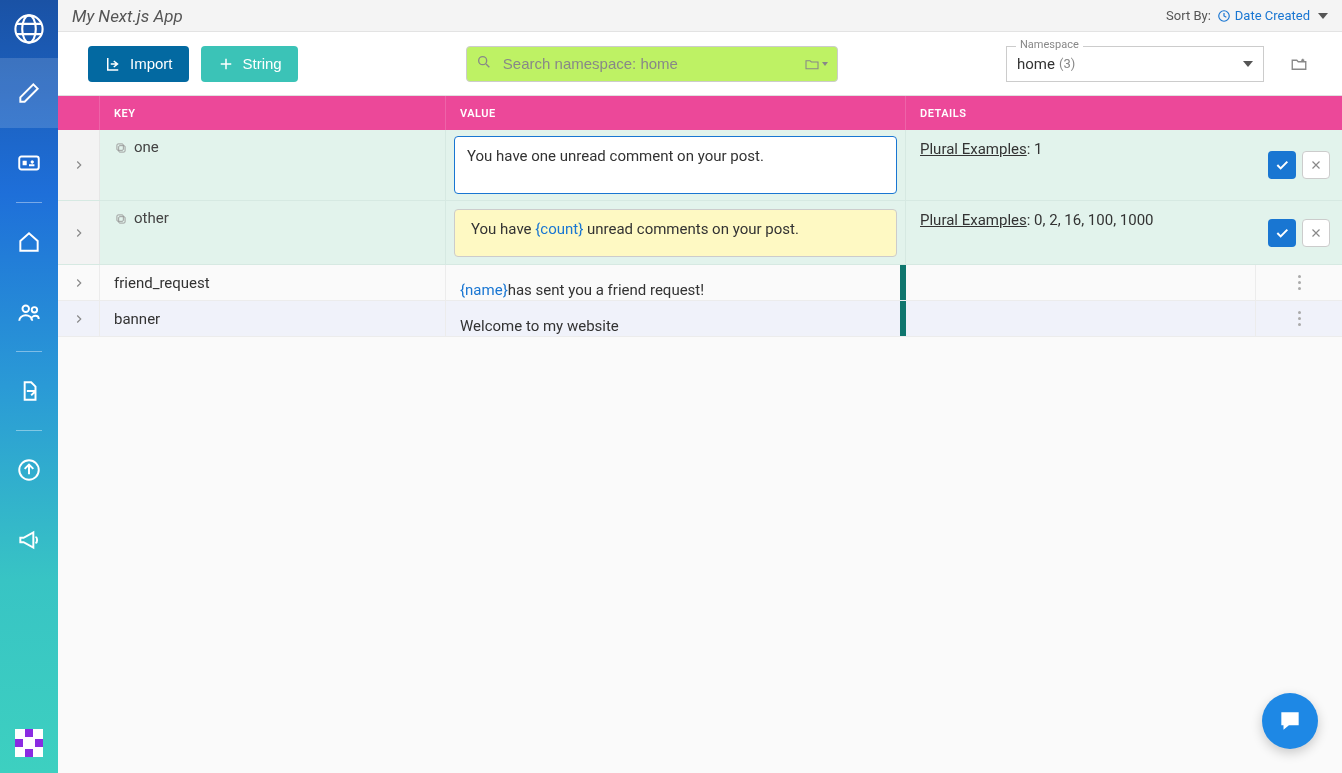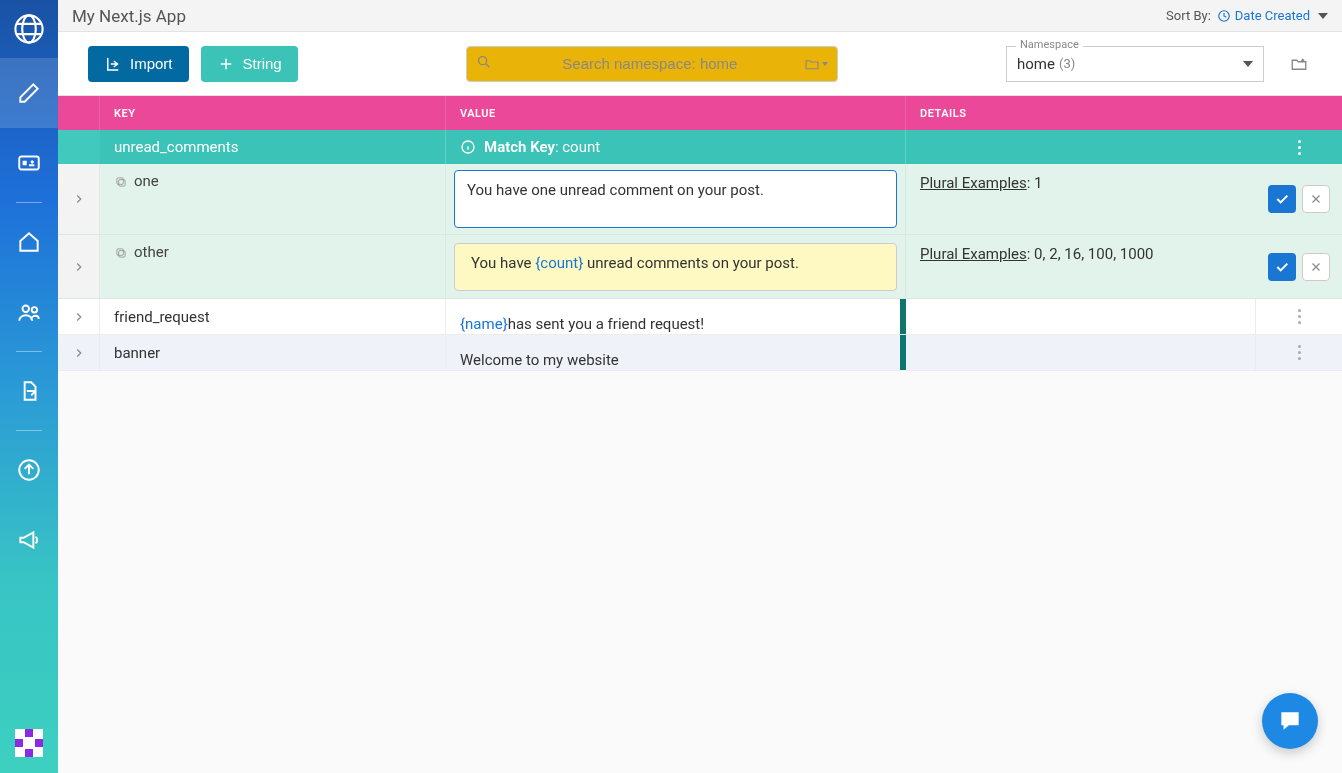--- a/index.html
+++ b/index.html
@@ -18,35 +18,35 @@
   .nav-bottom { margin-top: auto; margin-bottom: 16px; display: flex; align-items: center; justify-content: center; }
   .pixel-icon { width: 28px; height: 28px; background: #fff; position: relative; }
   .pixel-icon::before, .pixel-icon::after { content: ""; position: absolute; background: #8a2be2; }
   .pixel-icon::before { width: 8px; height: 8px; top: 0; left: 10px; box-shadow: -10px 10px 0 #8a2be2, 10px 10px 0 #8a2be2, 0 20px 0 #8a2be2; }
   
   
   .main { flex: 1; display: flex; flex-direction: column; min-width: 0; }
   
   
   .topbar { height: 32px; padding: 0 14px; display: flex; align-items: center; justify-content: space-between; background: #f4f4f4; border-bottom: 1px solid #e3e3e3; font-size: 14px; }
-  .app-title { color: #555; font-size: 17px; }
+  .app-title { color: #555; font-size: 17px; font-style: italic; }
   .sort-wrap { display: flex; gap: 6px; font-size: 13px; color: #555; }
   .sort-val { color: #1976d2; display: inline-flex; align-items: center; gap: 4px; cursor: pointer; }
   .sort-val svg { width: 14px; height: 14px; stroke: #1976d2; fill: none; stroke-width: 2; }
   .sort-caret { width: 0; height: 0; border-left: 5px solid transparent; border-right: 5px solid transparent; border-top: 6px solid #555; margin-left: 4px; }
   
   
   .toolbar { height: 64px; padding: 0 28px 0 30px; display: flex; align-items: center; background: #fff; border-bottom: 1px solid #e0e0e0; gap: 12px; }
   .btn { display: inline-flex; align-items: center; gap: 8px; height: 36px; padding: 0 16px; border-radius: 4px; font-size: 15px; color: #fff; border: none; cursor: pointer; font-weight: 500; }
   .btn-import { background: #0369a1; }
   .btn-string { background: #3bc3b7; }
   .btn svg { width: 18px; height: 18px; stroke: #fff; fill: none; stroke-width: 2; }
   .toolbar-spacer { flex: 1; }
   .search-wrap { position: relative; width: 372px; margin: 0 auto; }
-  .search-input { width: 100%; height: 36px; border: 1px solid #ccc; border-radius: 4px; padding: 0 40px 0 36px; font-size: 15px; color: #333; background: #eab308; text-align: center; }
+  .search-input { width: 100%; height: 36px; border: 1px solid #ccc; border-radius: 4px; padding: 0 40px 0 36px; font-size: 15px; color: #333; background: #bef264; }
   .search-input::placeholder { color: #888; }
   .search-icon-wrap { position: absolute; left: 10px; top: 50%; transform: translateY(-50%); }
   .search-icon-wrap svg { width: 16px; height: 16px; stroke: #888; fill: none; stroke-width: 2; }
   .folder-caret { position: absolute; right: 10px; top: 50%; transform: translateY(-50%); display: flex; align-items: center; gap: 2px; color: #888; cursor: pointer; }
   .folder-caret svg { width: 16px; height: 16px; stroke: #888; fill: none; stroke-width: 1.6; }
   .mini-caret { width: 0; height: 0; border-left: 3px solid transparent; border-right: 3px solid transparent; border-top: 4px solid #888; }
   
   .ns-select { width: 258px; position: relative; margin-left: auto; }
   .ns-label { position: absolute; top: -8px; left: 10px; background: #fff; padding: 0 4px; font-size: 11px; color: #888; }
   .ns-box { height: 36px; border: 1px solid #ccc; border-radius: 0; display: flex; align-items: center; padding: 0 10px; cursor: pointer; font-size: 15px; }
@@ -239,41 +239,20 @@
 
   <div class="table">
     <div class="thead">
       <div class="col-expand"></div>
       <div class="col-key">KEY</div>
       <div class="col-value">VALUE</div>
       <div class="col-details">DETAILS</div>
       <div class="col-actions"></div>
     </div>
 
-    <div class="match-row">
-      <div class="mk-expand"></div>
-      <div class="mk-key">unread_comments</div>
-      <div class="mk-value">
-        <span class="info-ic">
-            <svg viewBox="0 0 24 24">
-              <circle cx="12" cy="12" r="9"></circle>
-              <path d="M12 8 h0.01 M12 11 v5"></path>
-            </svg>
-          </span>
-        <span><span class="match-label">Match Key</span>: <span>count</span></span>
-      </div>
-      <div class="mk-details"></div>
-      <div class="mk-actions">
-        <div class="dots">
-            <span></span>
-            <span></span>
-            <span></span>
-          </div>
-      </div>
-    </div>
 
     <div class="subrow">
       <div class="sr-expand">
           <svg viewBox="0 0 24 24">
             <path d="M9 6 l6 6 l-6 6"></path>
           </svg>
         </div>
       <div class="sr-key">
         <svg viewBox="0 0 24 24">
             <rect x="8" y="8" width="11" height="11" rx="2"></rect>

